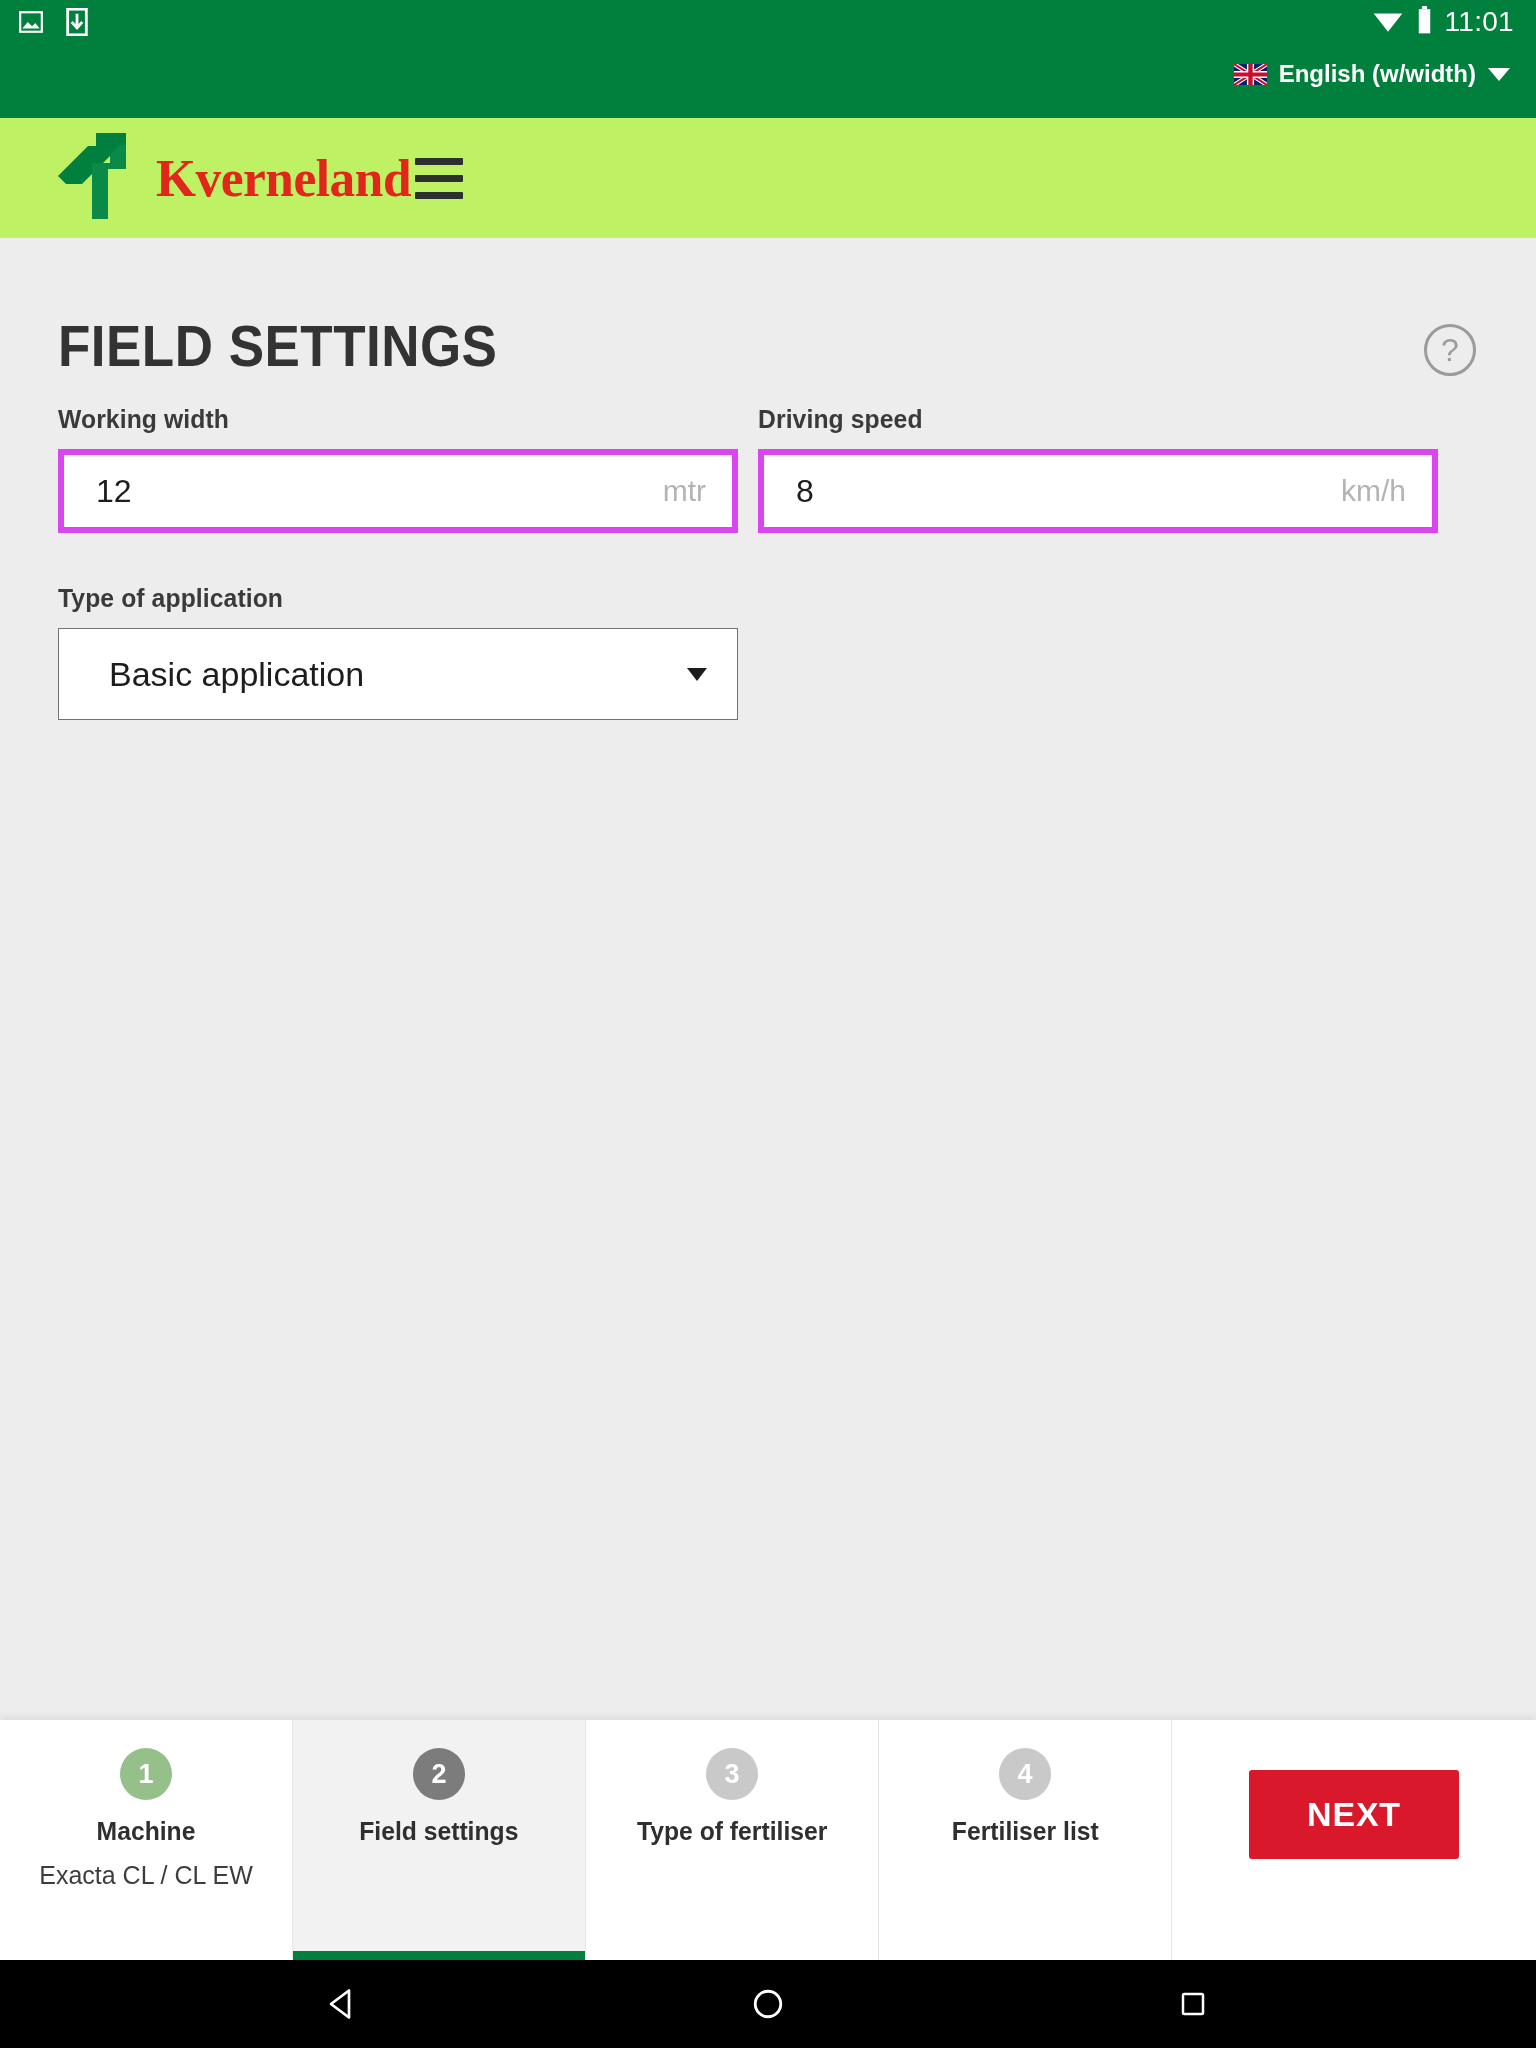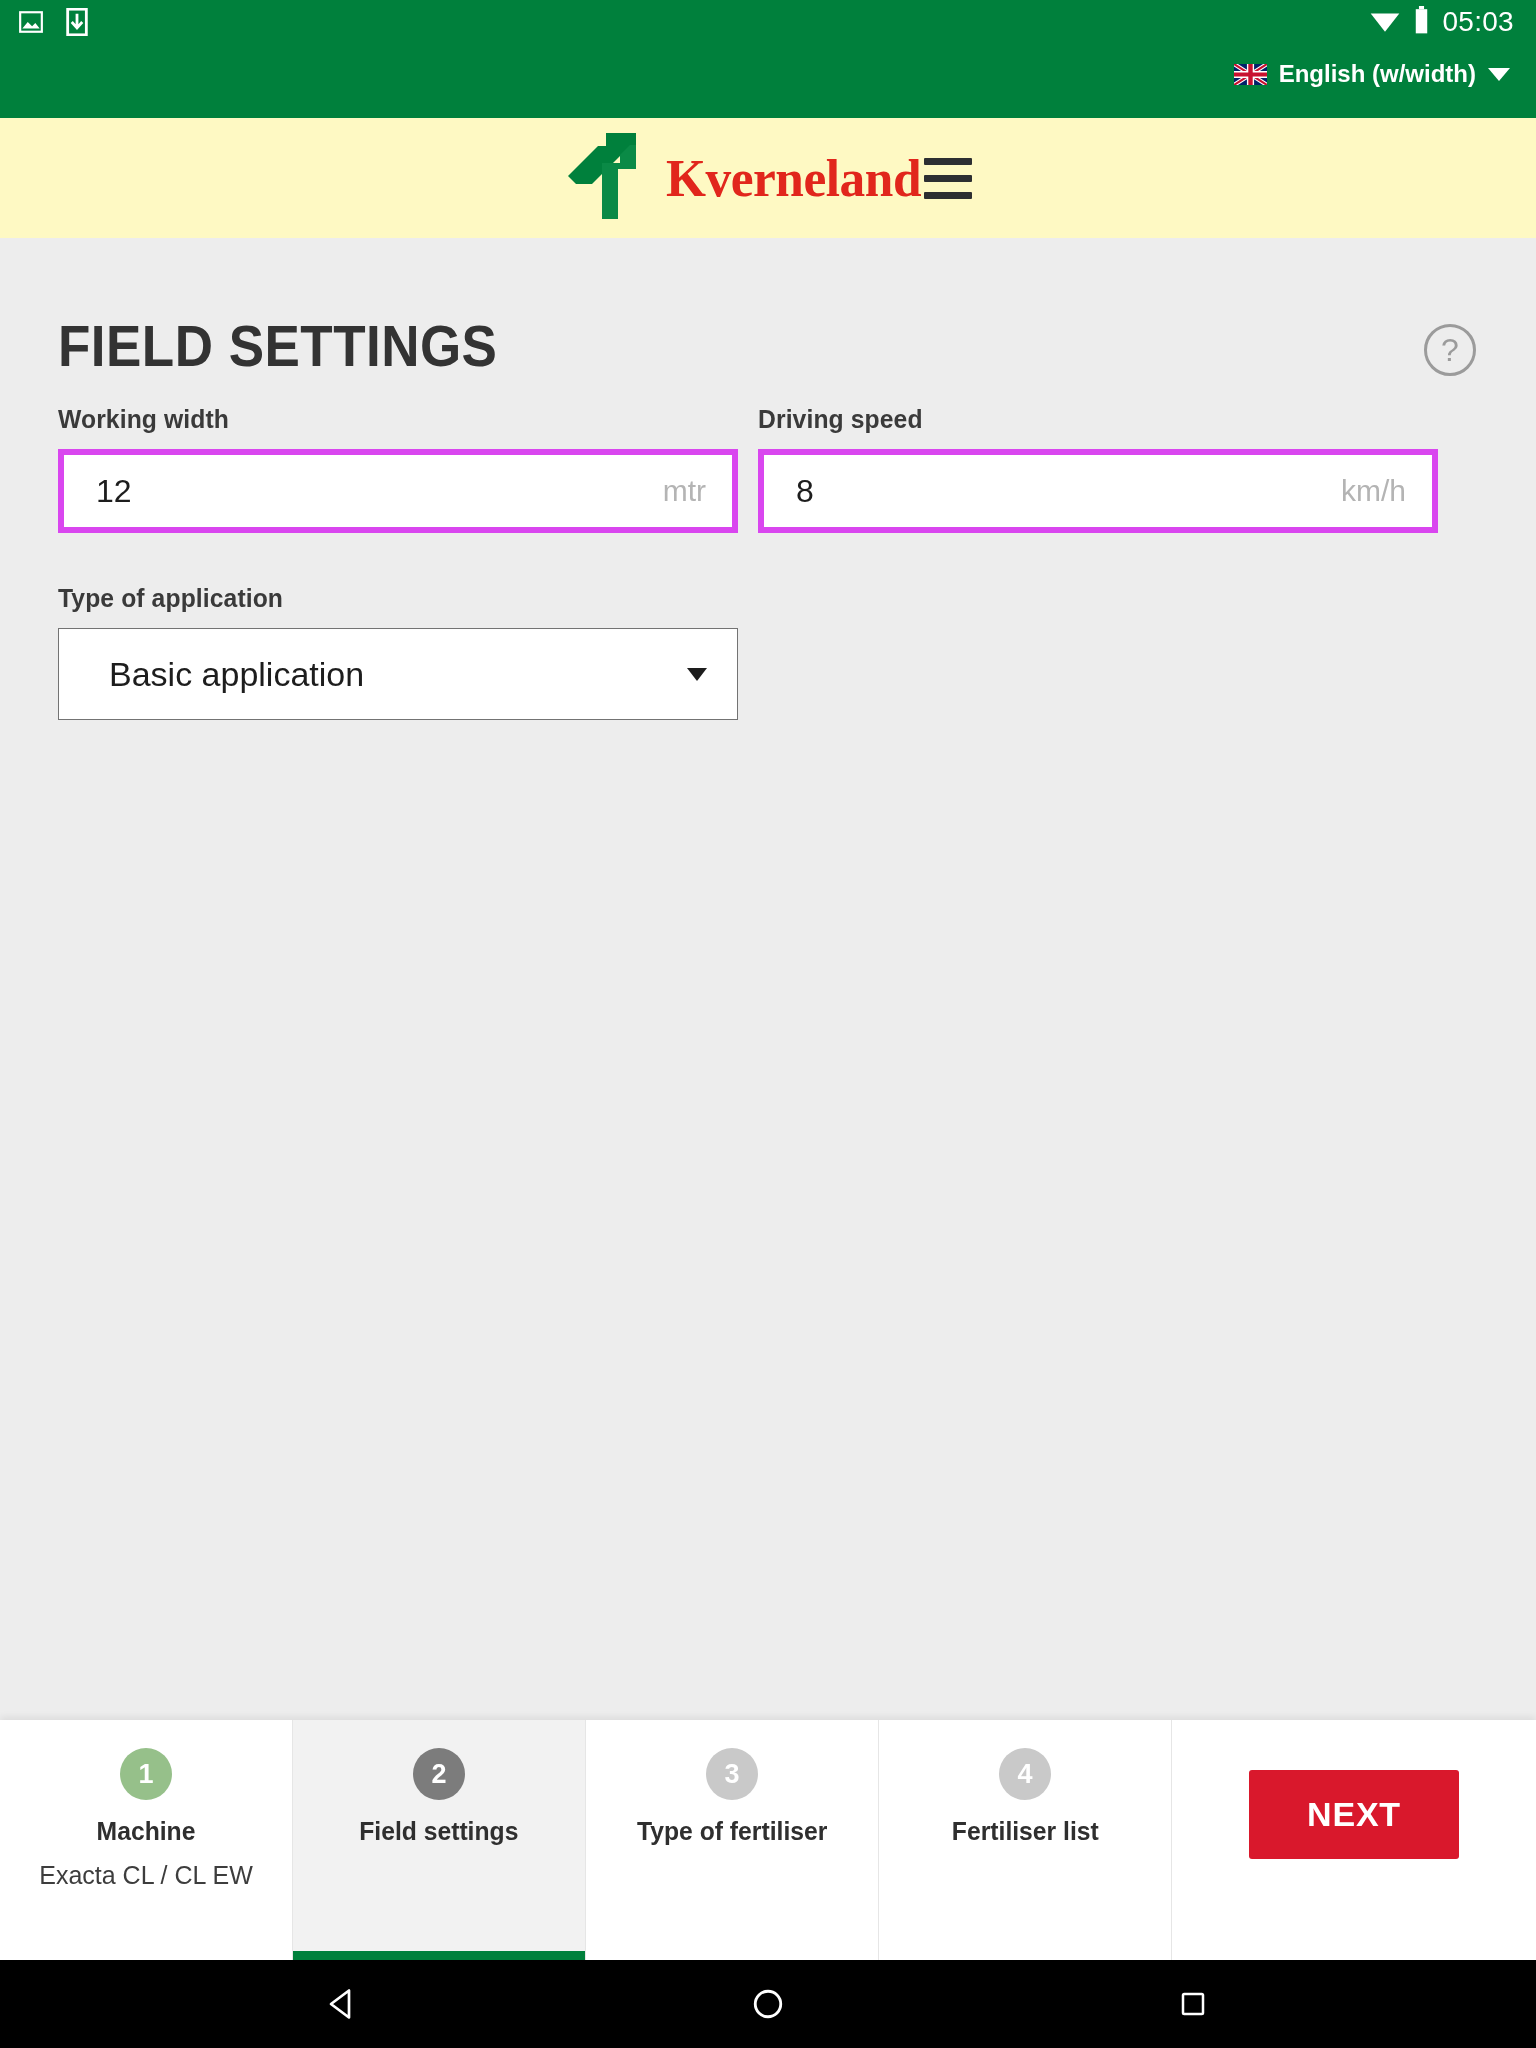--- a/index.html
+++ b/index.html
@@ -69,24 +69,24 @@
     border-left: 11px solid transparent;
     border-right: 11px solid transparent;
     border-top: 13px solid #ffffff;
     display: block;
   }
 
   
   .appbar {
     position: relative;
     flex: 0 0 120px;
-    background: #fef9c3;
-    display: flex;
-    align-items: center;
-    justify-content: center;
+    background: #bef264;
+    display: flex;
+    align-items: center;
+    justify-content: flex-start;
     padding: 0 30px 0 58px;
   }
   .logo-wrap { display: flex; align-items: center; gap: 22px; }
   .logo-mark { display: block; }
   .logo-word {
     color: #e1261c;
     font-family: "Liberation Serif", serif;
     font-size: 53px;
     font-weight: bold;
     letter-spacing: -0.5px;
@@ -334,21 +334,21 @@
         <svg width="32" height="26" viewBox="0 0 24 20">
           <path d="M1 5 L12 19 L23 5 Z" fill="#ffffff"></path>
         </svg>
       </span>
       <span>
         <svg width="17" height="28" viewBox="0 0 12 22">
           <rect x="4" y="0" width="4" height="2.5" fill="#ffffff"></rect>
           <rect x="1.5" y="2.5" width="9" height="19" fill="#ffffff"></rect>
         </svg>
       </span>
-      <span class="status-clock">05:03</span>
+      <span class="status-clock">11:01</span>
     </div>
 
     <div class="lang-row">
       <span class="flag">
         <svg class="flag" viewBox="0 0 60 40" preserveAspectRatio="none">
           <rect width="60" height="40" fill="#012169"></rect>
           <path d="M0,0 L60,40 M60,0 L0,40" stroke="#fff" stroke-width="8"></path>
           <path d="M0,0 L60,40 M60,0 L0,40" stroke="#C8102E" stroke-width="4"></path>
           <path d="M30,0 V40 M0,20 H60" stroke="#fff" stroke-width="13"></path>
           <path d="M30,0 V40 M0,20 H60" stroke="#C8102E" stroke-width="8"></path>

